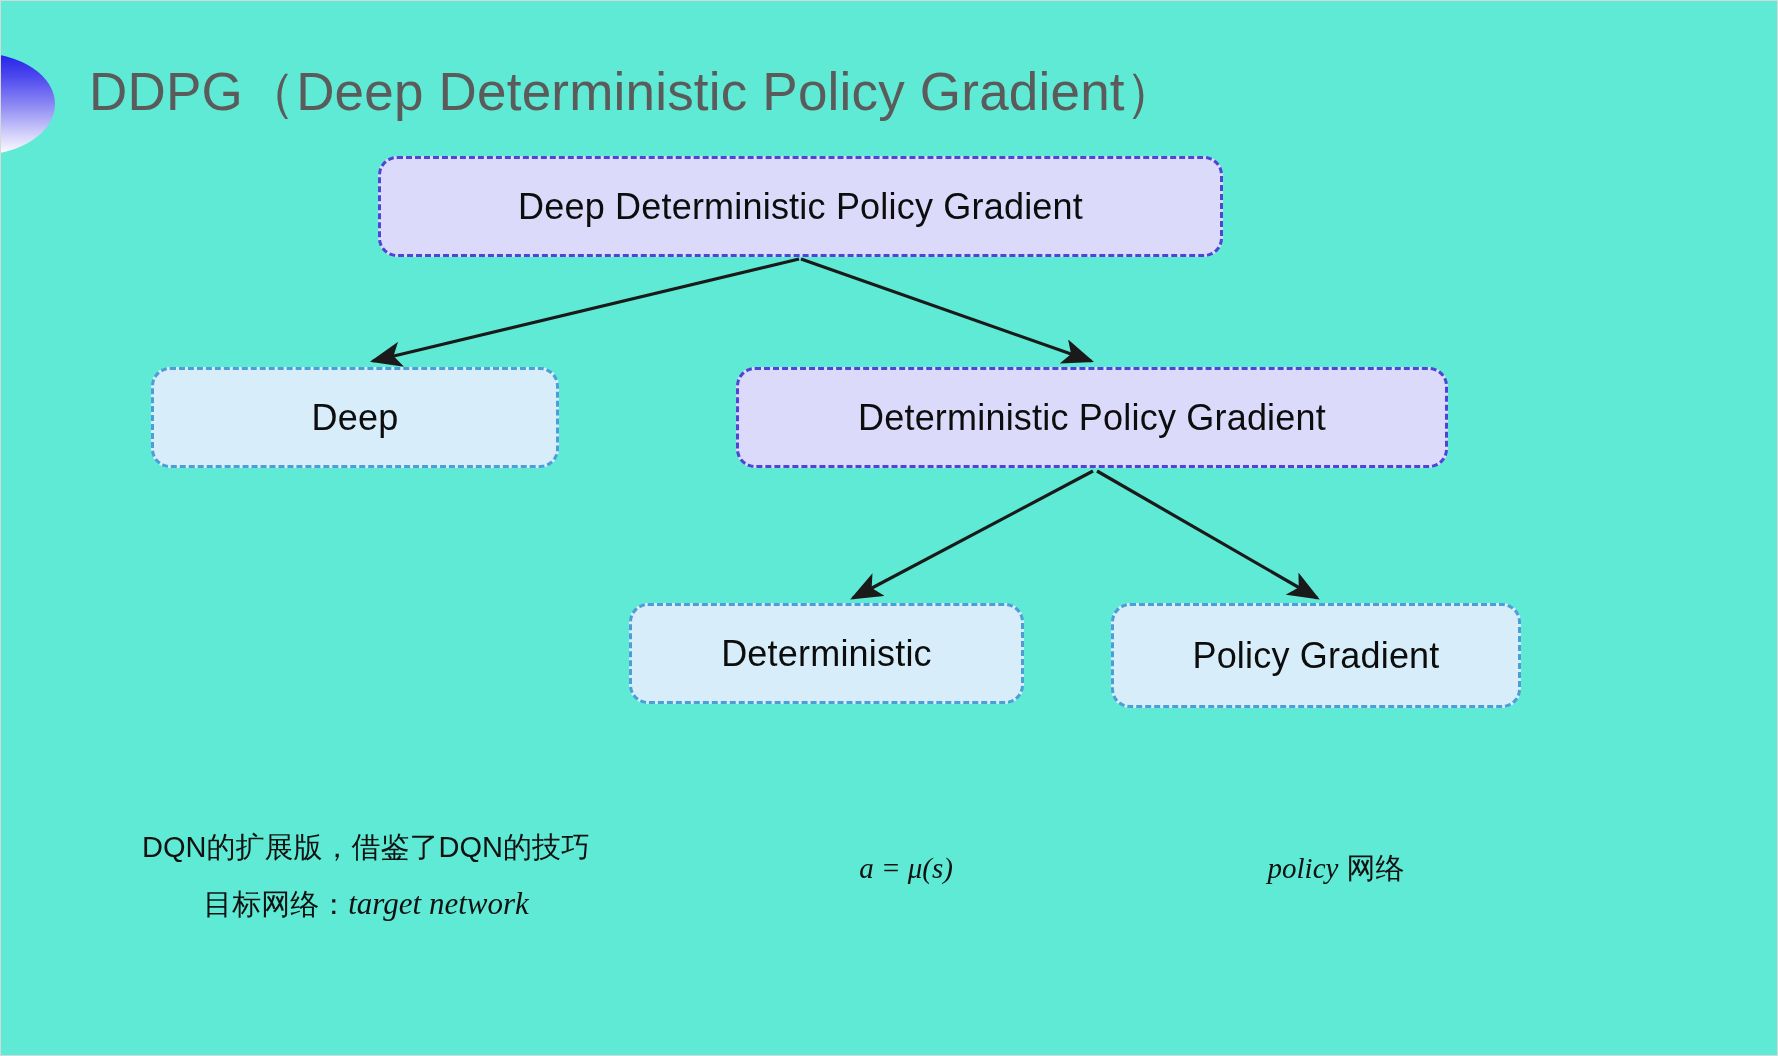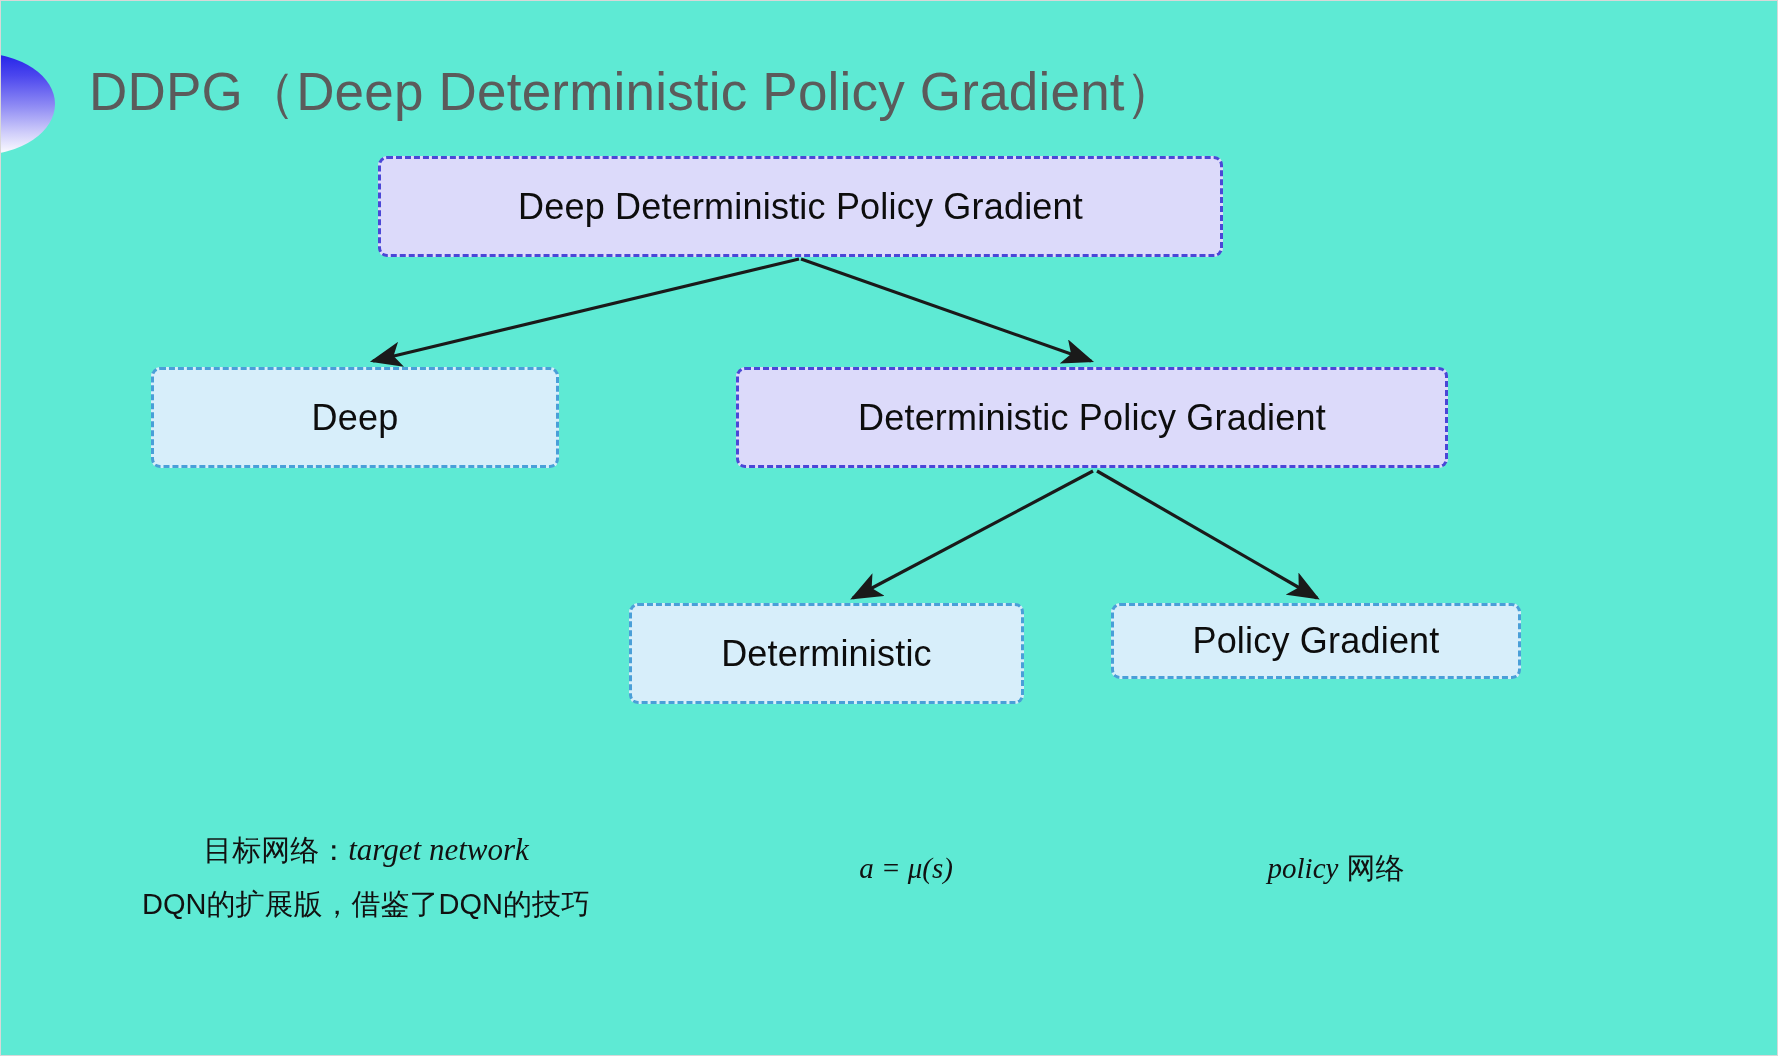--- a/index.html
+++ b/index.html
@@ -44,40 +44,40 @@
     font-weight: 400;
   }
 
   
   .node {
     position: absolute;
     box-sizing: border-box;
     display: flex;
     align-items: center;
     justify-content: center;
-    border-radius: 9px;
+    border-radius: 19px;
     text-align: center;
     color: #0d0d0d;
     font-size: 36px;
     letter-spacing: 0.2px;
   }
   .node.compound {
     background: #dcdafa;
     border: 3px dashed #4b47d6;
   }
   .node.leaf {
     background: #d7eefa;
     border: 3px dashed #4a9fd8;
   }
 
   #node-root   { left: 377px; top: 155px;  width: 845px; height: 101px; }
   #node-deep   { left: 150px; top: 366px;  width: 408px; height: 101px; }
   #node-dpg    { left: 735px; top: 366px;  width: 712px; height: 101px; }
   #node-det    { left: 628px; top: 602px;  width: 395px; height: 101px; }
-  #node-pg     { left: 1110px; top: 602px; width: 410px; height: 76px; }
+  #node-pg     { left: 1110px; top: 602px; width: 410px; height: 105px; }
 
   
   #connectors {
     position: absolute;
     left: 0;
     top: 0;
     width: 1778px;
     height: 1056px;
     pointer-events: none;
   }
@@ -138,22 +138,22 @@
 
   <div id="node-deep" class="node leaf">Deep</div>
 
   <div id="node-dpg" class="node compound">Deterministic Policy Gradient</div>
 
   <div id="node-det" class="node leaf">Deterministic</div>
 
   <div id="node-pg" class="node leaf">Policy Gradient</div>
 
   <div id="caption-deep" class="caption">
+    <span class="cap-line">DQN的扩展版，借鉴了DQN的技巧</span>
     <span class="cap-line"><span>目标网络：</span><span class="mathit">target network</span></span>
-    <span class="cap-line">DQN的扩展版，借鉴了DQN的技巧</span>
   </div>
 
   <div id="caption-det" class="caption">
     <span class="cap-line mathit-lg">a = μ(s)</span>
   </div>
 
   <div id="caption-pg" class="caption">
     <span class="cap-line"><span class="mathit-lg">policy</span><span> 网络</span></span>
   </div>
 

